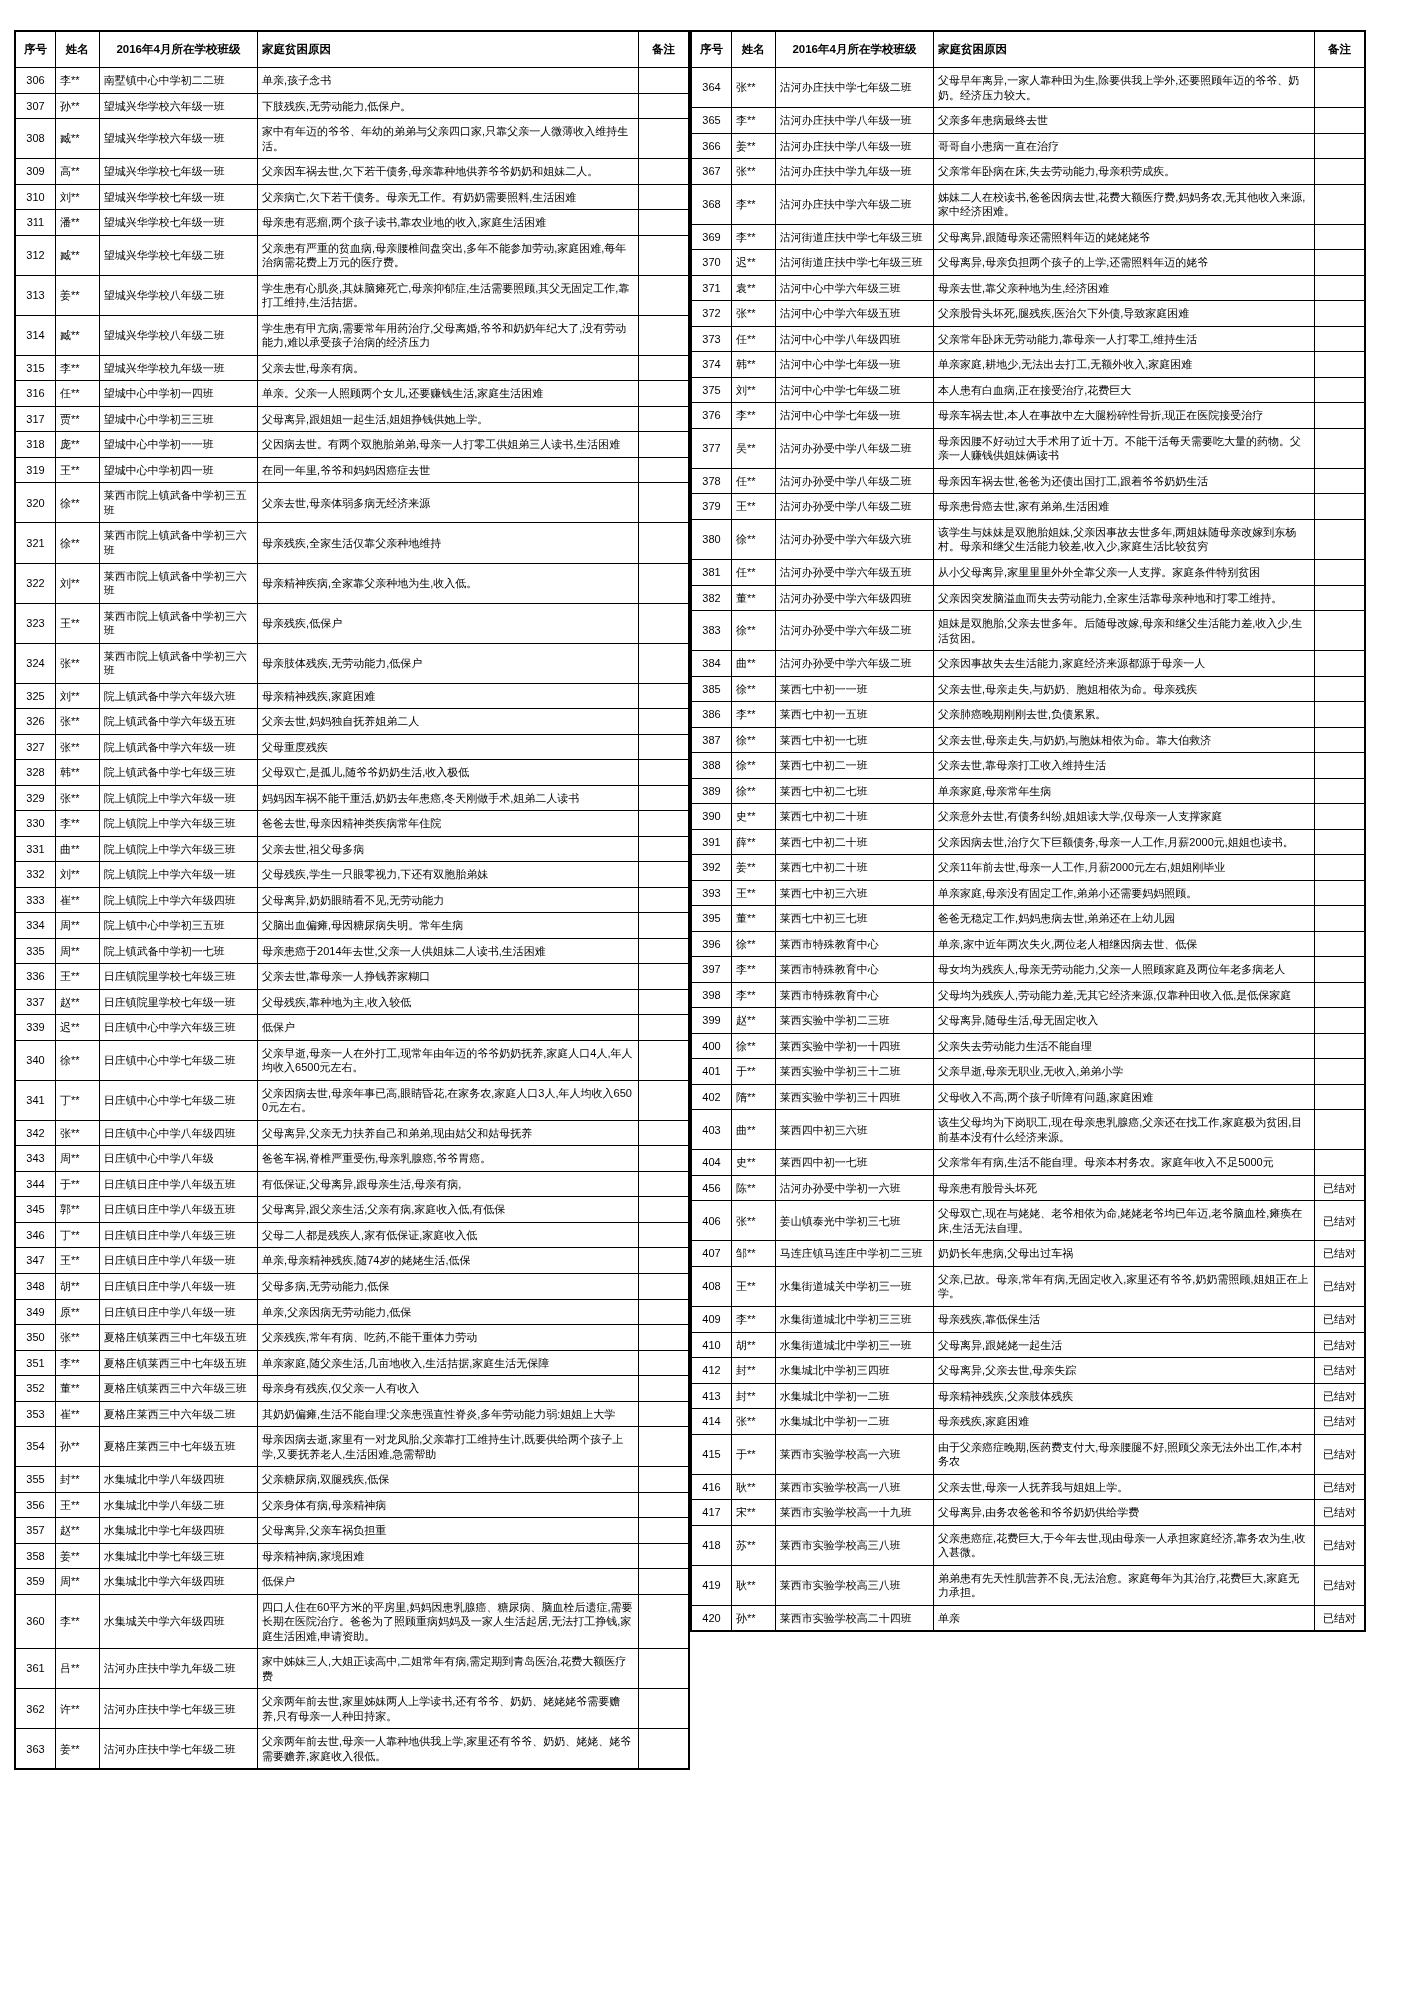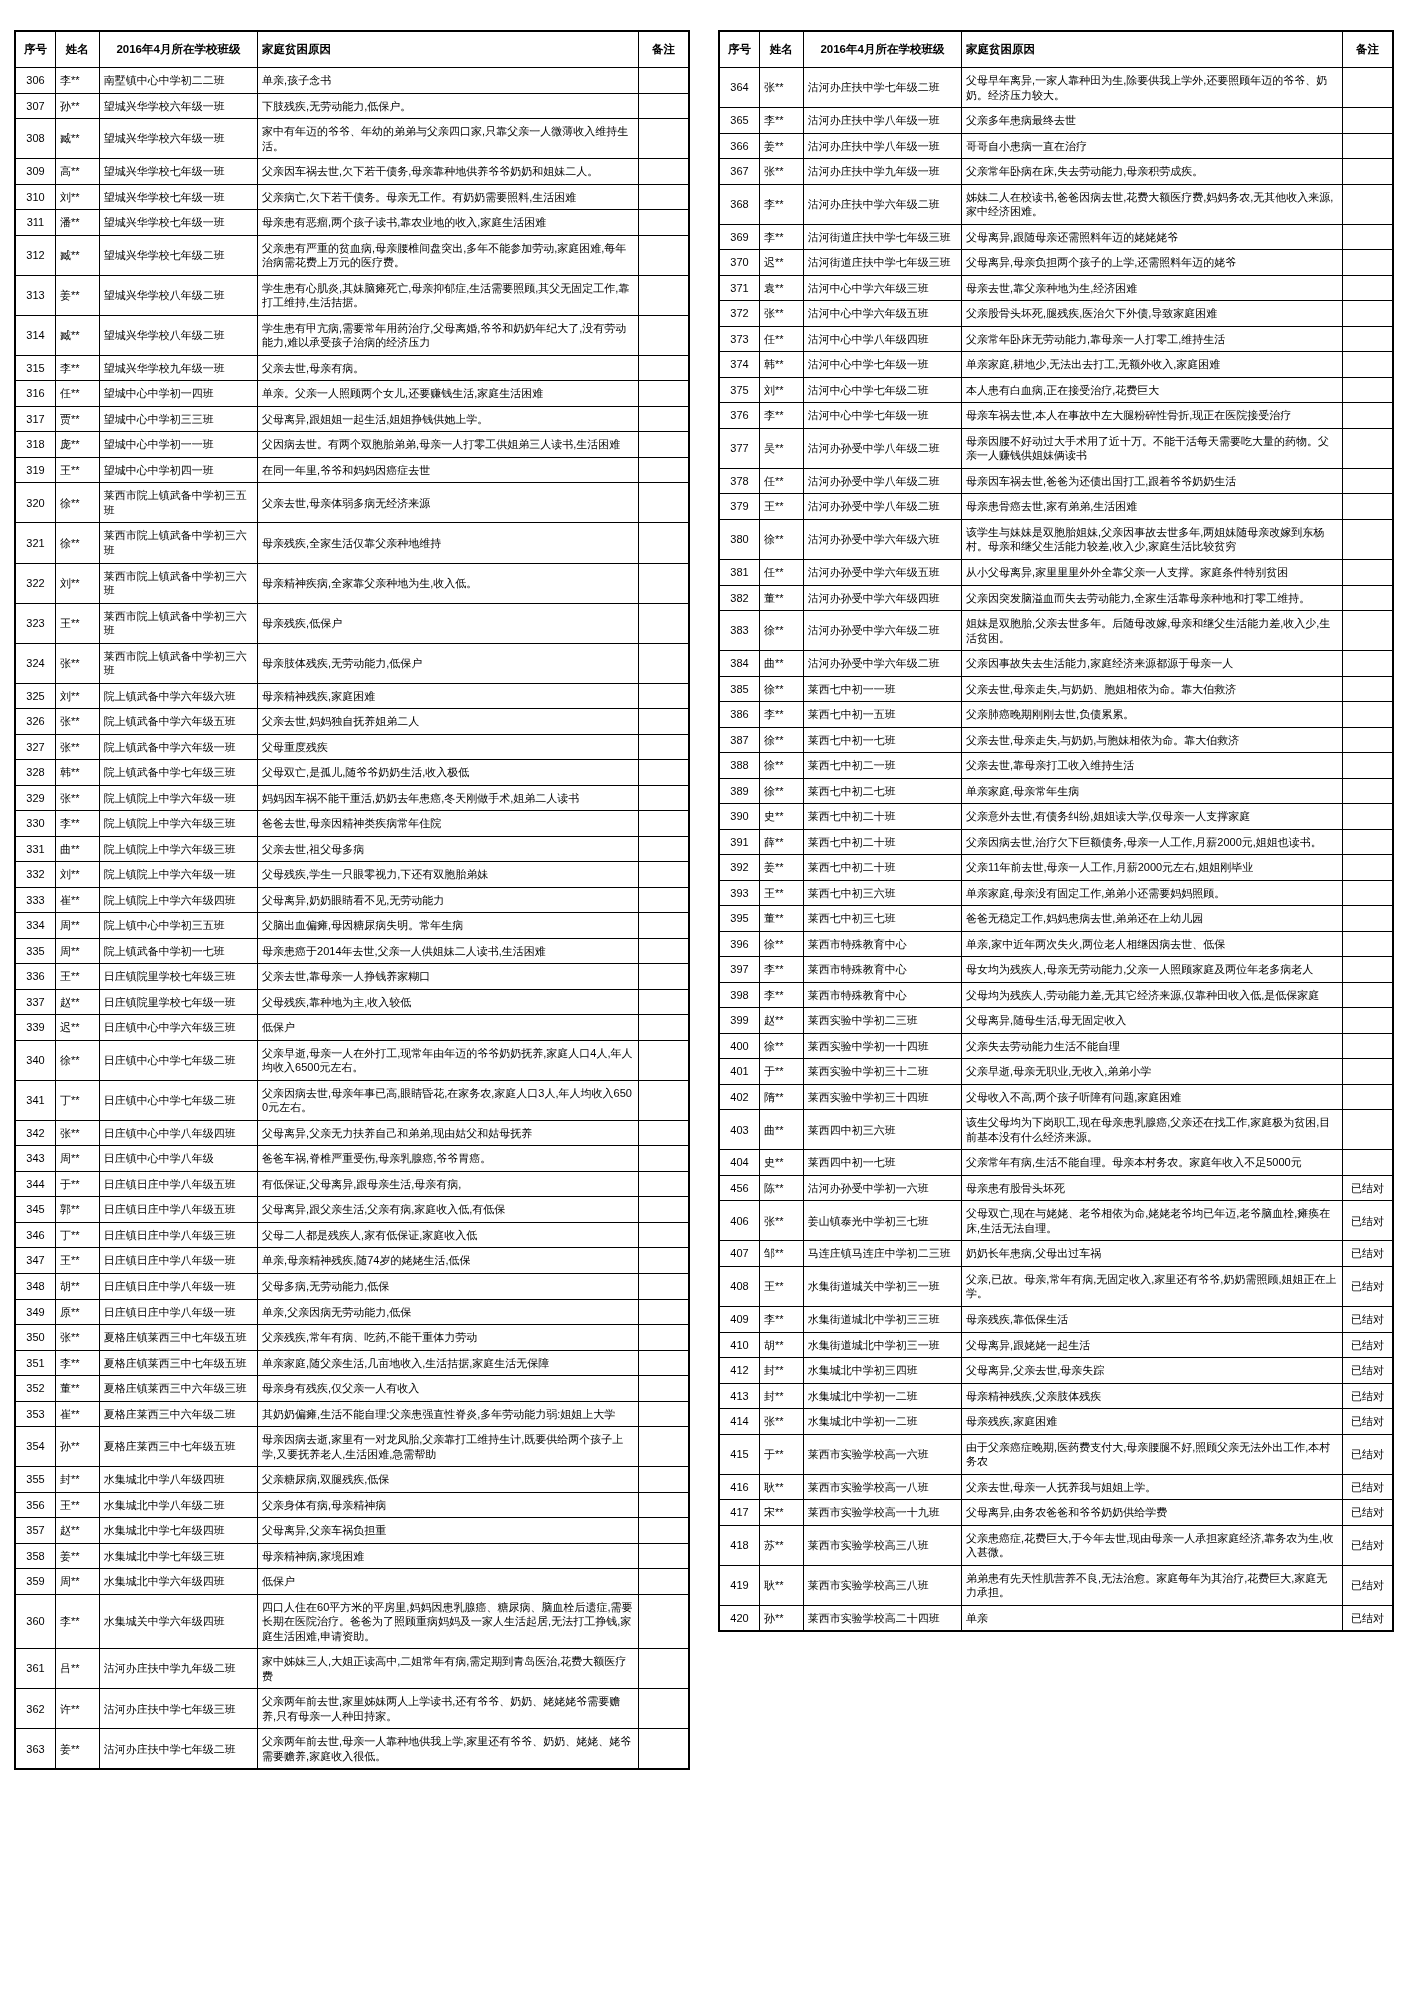--- a/index.html
+++ b/index.html
@@ -5,21 +5,21 @@
   html,body{margin:0;padding:0;}
   body{
     width:1409px;height:2000px;overflow:hidden;background:#ffffff;
     font-family:"Liberation Sans","DejaVu Sans",sans-serif;
     color:#000;
   }
   .page{
     box-sizing:border-box;
     width:1409px;height:2000px;
     padding:30px 14px 20px 14px;
-    display:flex;gap:28px;align-items:flex-start;
+    display:flex;align-items:flex-start;
   }
   .table-wrap{width:676px;flex:0 0 676px;}
   table{
     border-collapse:collapse;width:100%;table-layout:fixed;
     border:2px solid #000;
   }
   th,td{
     border:1px solid #000;
     font-size:11px;line-height:1.32;
     padding:5px 4px;
@@ -631,21 +631,21 @@
             <td class="t-no">384</td>
             <td class="t-name">曲**</td>
             <td class="t-school">沽河办孙受中学六年级二班</td>
             <td class="t-reason">父亲因事故失去生活能力,家庭经济来源都源于母亲一人</td>
             <td class="t-remark"></td>
           </tr>
           <tr>
             <td class="t-no">385</td>
             <td class="t-name">徐**</td>
             <td class="t-school">莱西七中初一一班</td>
-            <td class="t-reason">父亲去世,母亲走失,与奶奶、胞姐相依为命。靠大伯救济</td>
+            <td class="t-reason">父亲去世,母亲走失,与奶奶、胞姐相依为命。母亲残疾</td>
             <td class="t-remark"></td>
           </tr>
           <tr>
             <td class="t-no">386</td>
             <td class="t-name">李**</td>
             <td class="t-school">莱西七中初一五班</td>
             <td class="t-reason">父亲肺癌晚期刚刚去世,负债累累。</td>
             <td class="t-remark"></td>
           </tr>
           <tr>

